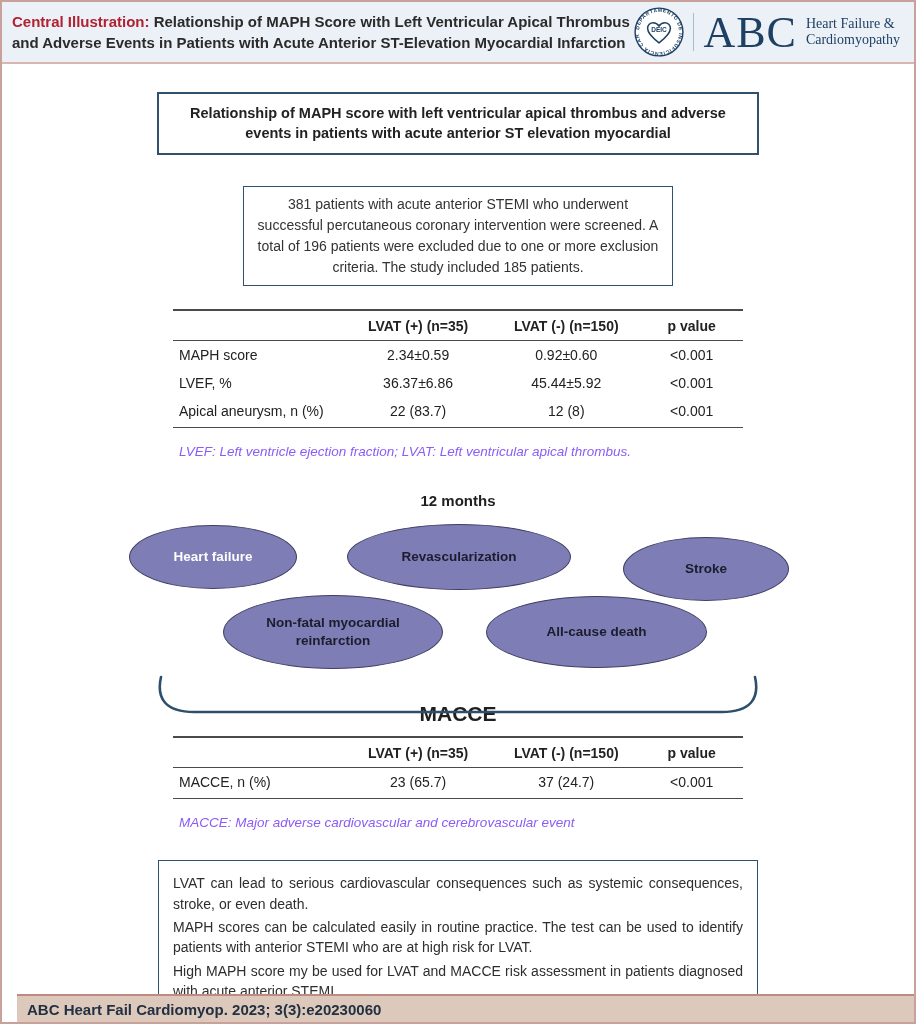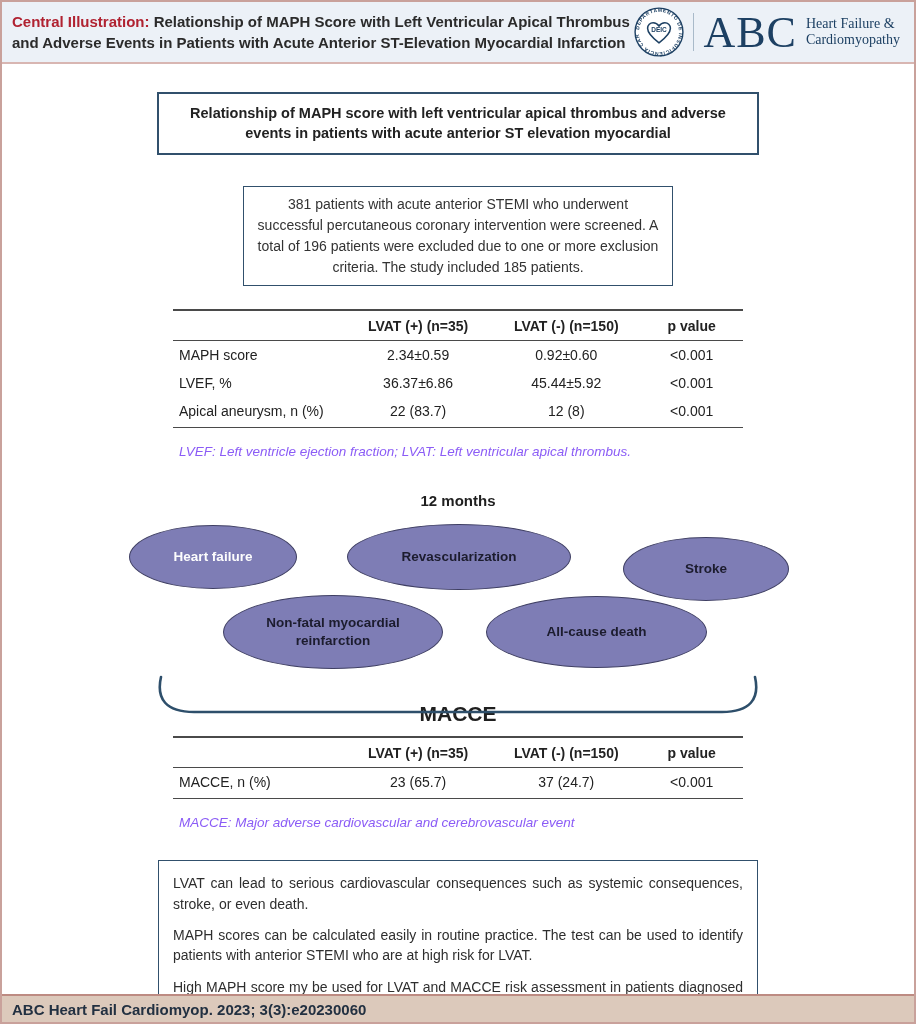--- a/index.html
+++ b/index.html
@@ -65,24 +65,24 @@
   .bracket-zone svg{position:absolute; left:150px; top:2px;}
   .macce-label{position:absolute; left:0; right:0; top:5px; text-align:center;
                font-size:21px; font-weight:bold; color:#1f1f1f;margin-top:24px;}
 
   .tbl-wrap--2{margin-top:17px;}
 
   
   .summary-box{width:600px; margin:30px auto 0; border:1.5px solid var(--box-border);
                padding:12px 14px 14px;}
   .summary-box p{font-size:14px; line-height:1.45; color:#2e2e2e; text-align:justify;}
-  .summary-box p + p{margin-top:11px;}
-
-  
-  .ftr{position:absolute; left:0; right:0; bottom:0; height:28px;
+  .summary-box p + p{margin-top:3px;}
+
+  
+  .ftr{position:absolute; left:15px; right:0; bottom:0; height:28px;
        background:var(--footer-bg); border-top:2px solid var(--footer-border);
        display:flex; align-items:center; padding-left:10px;
        font-size:15px; font-weight:bold; color:#223041;}
 </style>
 </head>
 <body>
 
 <div class="page">
 
   <div class="hdr">

